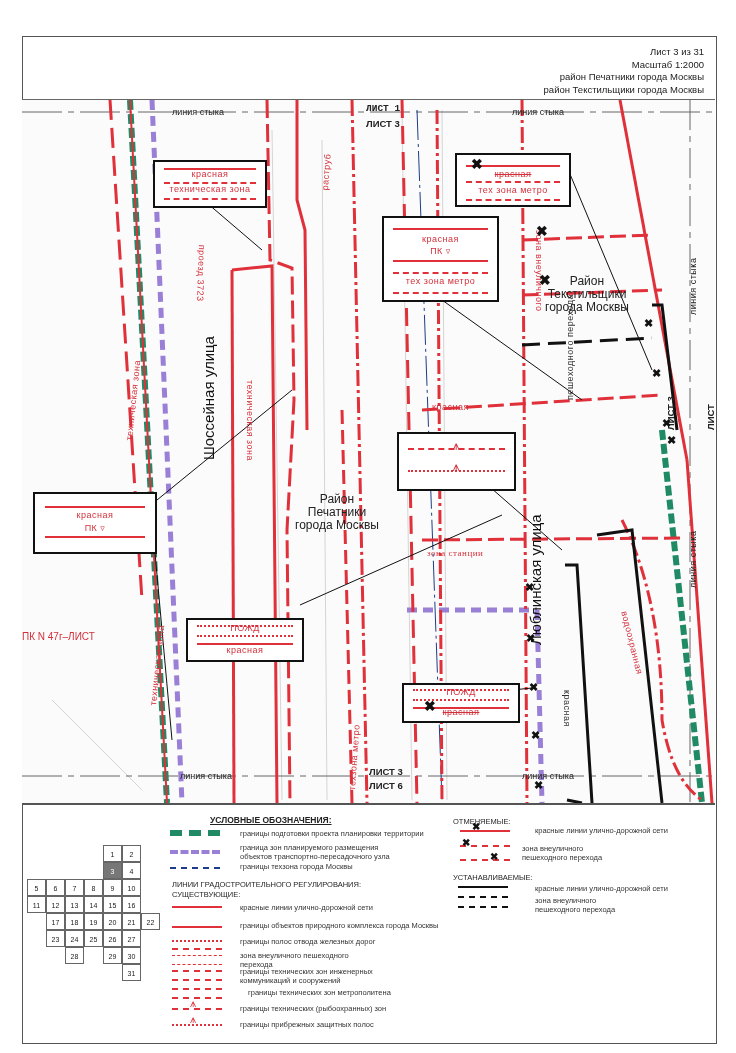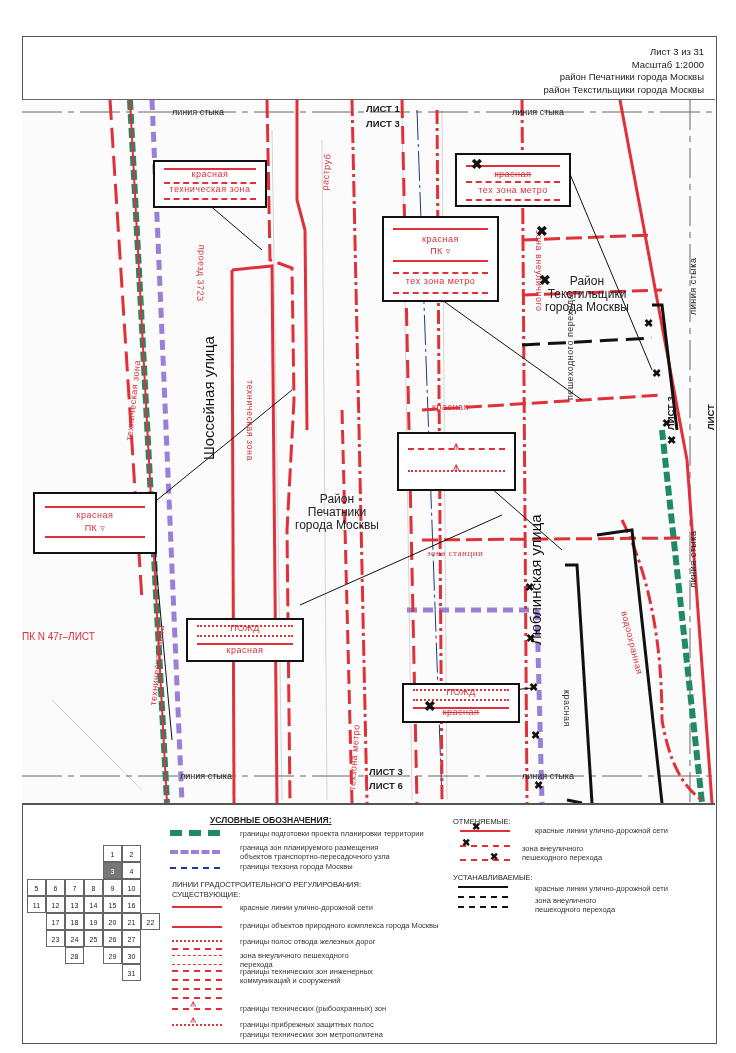--- a/index.html
+++ b/index.html
@@ -100,21 +100,21 @@
       <line x1="278" y1="505" x2="480" y2="415"></line>
       <line x1="445" y1="367" x2="540" y2="450"></line>
       <line x1="420" y1="200" x2="560" y2="300"></line>
       <line x1="540" y1="55" x2="630" y2="270"></line>
       <line x1="490" y1="590" x2="510" y2="588"></line>
     </g>
   </svg>
 
   <div class="map-label" style="left:150px;top:7px;">линия стыка</div>
   <div class="map-label" style="left:490px;top:7px;">линия стыка</div>
-  <div class="sheet-label" style="left:344px;top:3px;">ЛИСТ 1</div>
+  <div class="sheet-label" style="left:344px;top:3px;font-family:Liberation Mono, monospace;">ЛИСТ 1</div>
   <div class="sheet-label" style="left:344px;top:18px;">ЛИСТ 3</div>
   <div class="map-label" style="left:158px;top:671px;">линия стыка</div>
   <div class="map-label" style="left:500px;top:671px;">линия стыка</div>
   <div class="sheet-label" style="left:347px;top:666px;">ЛИСТ 3</div>
   <div class="sheet-label" style="left:347px;top:680px;">ЛИСТ 6</div>
   <div class="red-rot" style="left:666px;top:215px;transform:rotate(-90deg);color:#222;">линия стыка</div>
   <div class="red-rot" style="left:666px;top:488px;transform:rotate(-90deg);color:#222;">линия стыка</div>
   <div class="sheet-label" style="left:643px;top:330px;transform:rotate(-90deg);transform-origin:left top;">ЛИСТ 3</div>
   <div class="sheet-label" style="left:683px;top:330px;transform:rotate(-90deg);transform-origin:left top;">ЛИСТ 4</div>
 
@@ -230,21 +230,21 @@
 <div class="leg-row" style="left:240px;top:903px;width:190px;">красные линии улично-дорожной сети</div>
 <div class="sym" style="left:172px;top:926px;width:50px;border-top:2px solid #e0303a;"></div>
 <div class="leg-row" style="left:240px;top:921px;width:200px;">границы объектов природного комплекса города Москвы</div>
 <div class="sym" style="left:172px;top:940px;width:50px;border-top:2px dotted #e0303a;border-bottom:2px dashed #e0303a;height:6px;"></div>
 <div class="leg-row" style="left:240px;top:937px;width:190px;">границы полос отвода железных дорог</div>
 <div class="sym" style="left:172px;top:955px;width:50px;border-top:1px dashed #e0303a;border-bottom:1px dashed #e0303a;height:8px;"></div>
 <div class="leg-row" style="left:240px;top:951px;width:120px;">зона внеуличного пешеходного перехода</div>
 <div class="sym" style="left:172px;top:970px;width:50px;border-top:2px dashed #e0303a;border-bottom:2px dashed #e0303a;height:7px;"></div>
 <div class="leg-row" style="left:240px;top:967px;width:140px;">границы технических зон инженерных коммуникаций и сооружений</div>
 <div class="sym" style="left:172px;top:988px;width:50px;border-top:2px dashed #e0303a;border-bottom:2px dashed #e0303a;height:7px;"></div>
-<div class="leg-row" style="left:240px;top:988px;width:190px;margin-top:42px;">границы технических зон метрополитена</div>
+<div class="leg-row" style="left:248px;top:988px;width:190px;">границы технических зон метрополитена</div>
 <div class="sym" style="left:172px;top:1008px;width:50px;border-top:2px dashed #e0303a;"></div>
 <div class="leg-row" style="left:190px;top:999px;font-size:11px;color:#e0303a;">⩚</div>
 <div class="leg-row" style="left:240px;top:1004px;width:190px;">границы технических (рыбоохранных) зон</div>
 <div class="sym" style="left:172px;top:1024px;width:50px;border-top:2px dotted #e0303a;"></div>
 <div class="leg-row" style="left:190px;top:1015px;font-size:11px;color:#e0303a;">⩚</div>
 <div class="leg-row" style="left:240px;top:1020px;width:190px;">границы прибрежных защитных полос</div>
 
 <div class="sec-h" style="left:453px;top:817px;">ОТМЕНЯЕМЫЕ:</div>
 <div class="sym" style="left:460px;top:830px;width:50px;border-top:2px solid #e0303a;"></div>
 <div class="x-mark" style="left:472px;top:822px;font-size:10px;">✖</div>

